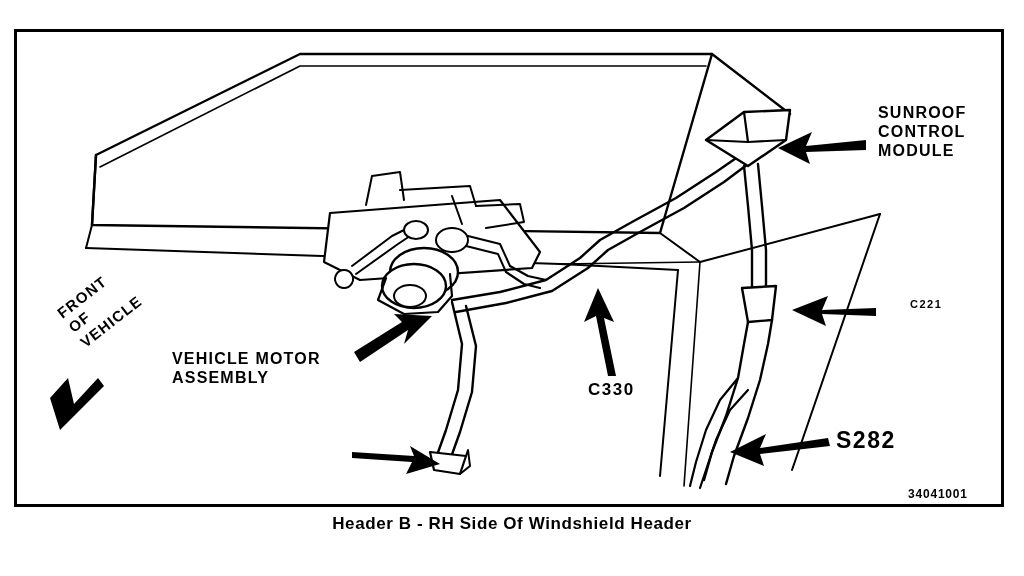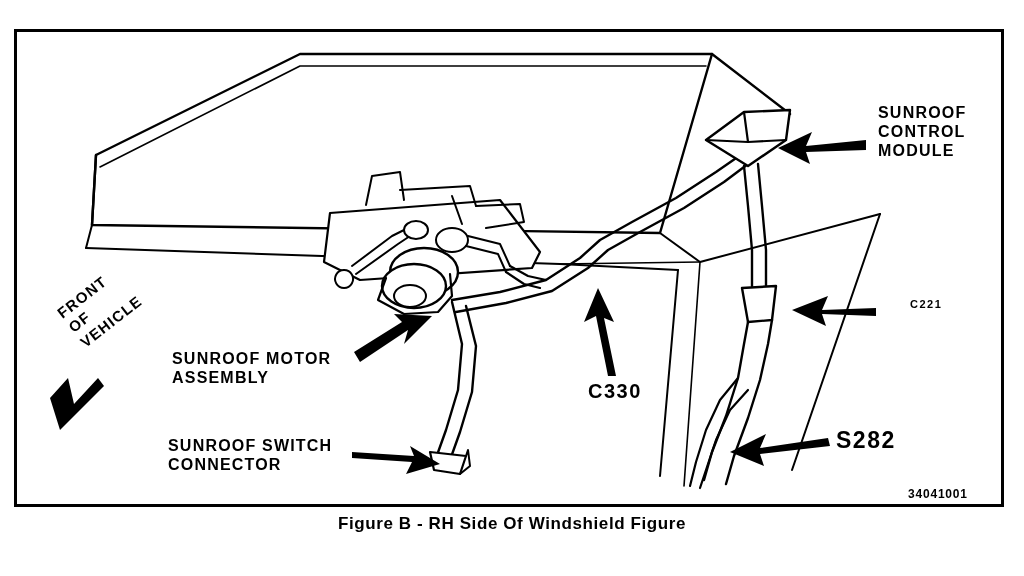--- a/index.html
+++ b/index.html
@@ -60,21 +60,21 @@
   }
   .lbl-s282 {
     left: 836px;
     top: 427px;
     font-size: 23px;
     letter-spacing: 1.5px;
   }
   .lbl-c330 {
     left: 588px;
     top: 380px;
-    font-size: 20px;
+    font-size: 17px;
     letter-spacing: 1.5px;
   }
   .lbl-sunroof-motor {
     left: 172px;
     top: 350px;
     font-size: 16px;
     letter-spacing: 1.2px;
   }
   .lbl-sunroof-switch {
     left: 168px;
@@ -206,24 +206,22 @@
 
     </g>
   </svg>
 
   <div class="lbl lbl-sunroof-control-module">SUNROOF
 CONTROL
 MODULE</div>
   <div class="lbl lbl-c221">C221</div>
   <div class="lbl lbl-s282">S282</div>
   <div class="lbl lbl-c330">C330</div>
-  <div class="lbl lbl-sunroof-motor">SUNROOF MOTOR
+  <div class="lbl lbl-sunroof-motor">VEHICLE MOTOR
 ASSEMBLY</div>
-  <div class="lbl lbl-sunroof-switch">SUNROOF SWITCH
-CONNECTOR</div>
   <div class="lbl-front-of-vehicle">FRONT
 OF
 VEHICLE</div>
   <div class="lbl lbl-part-number">34041001</div>
 
-  <div class="caption">Figure B - RH Side Of Windshield Figure</div>
+  <div class="caption">Header B - RH Side Of Windshield Header</div>
 
 </div>
 
 </body></html>

